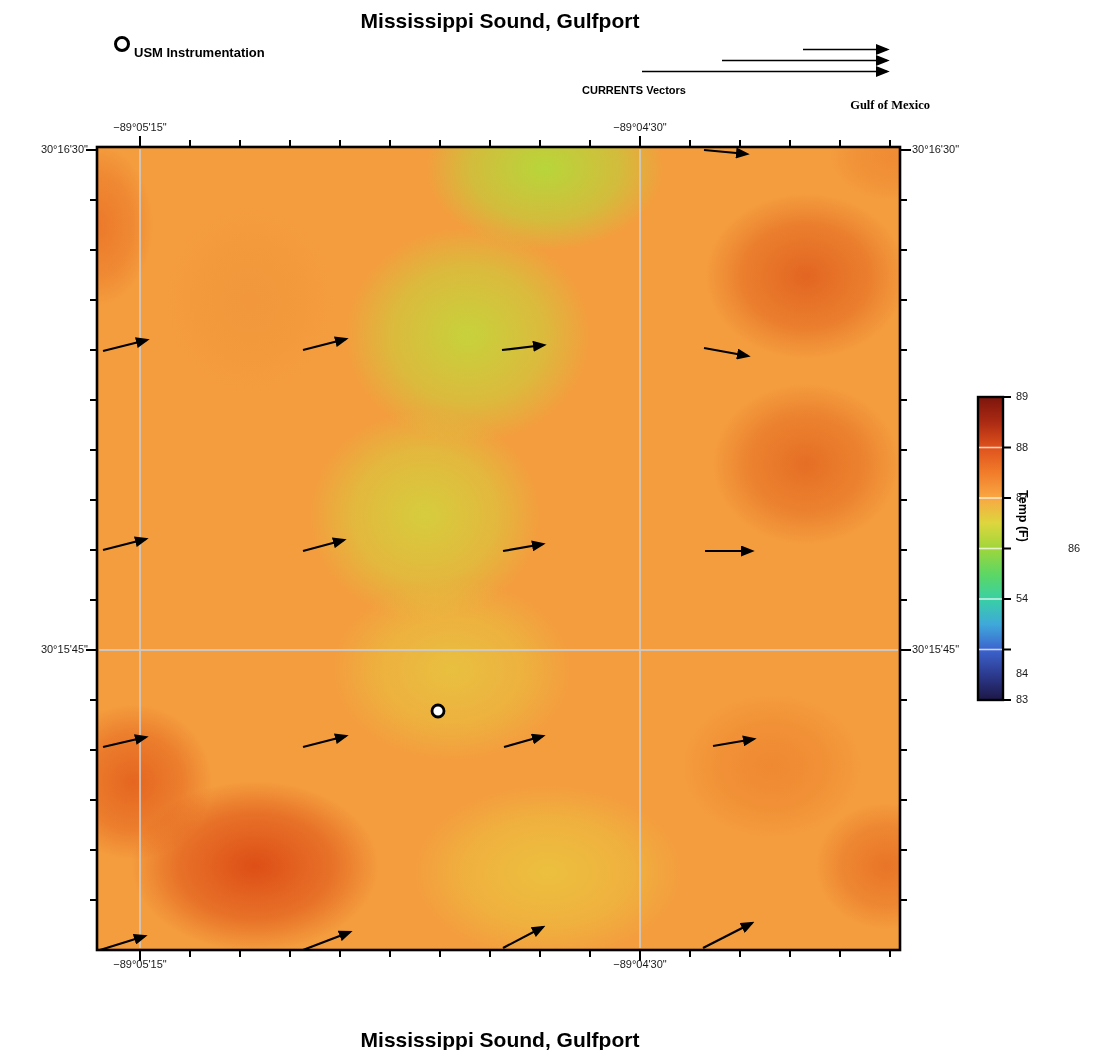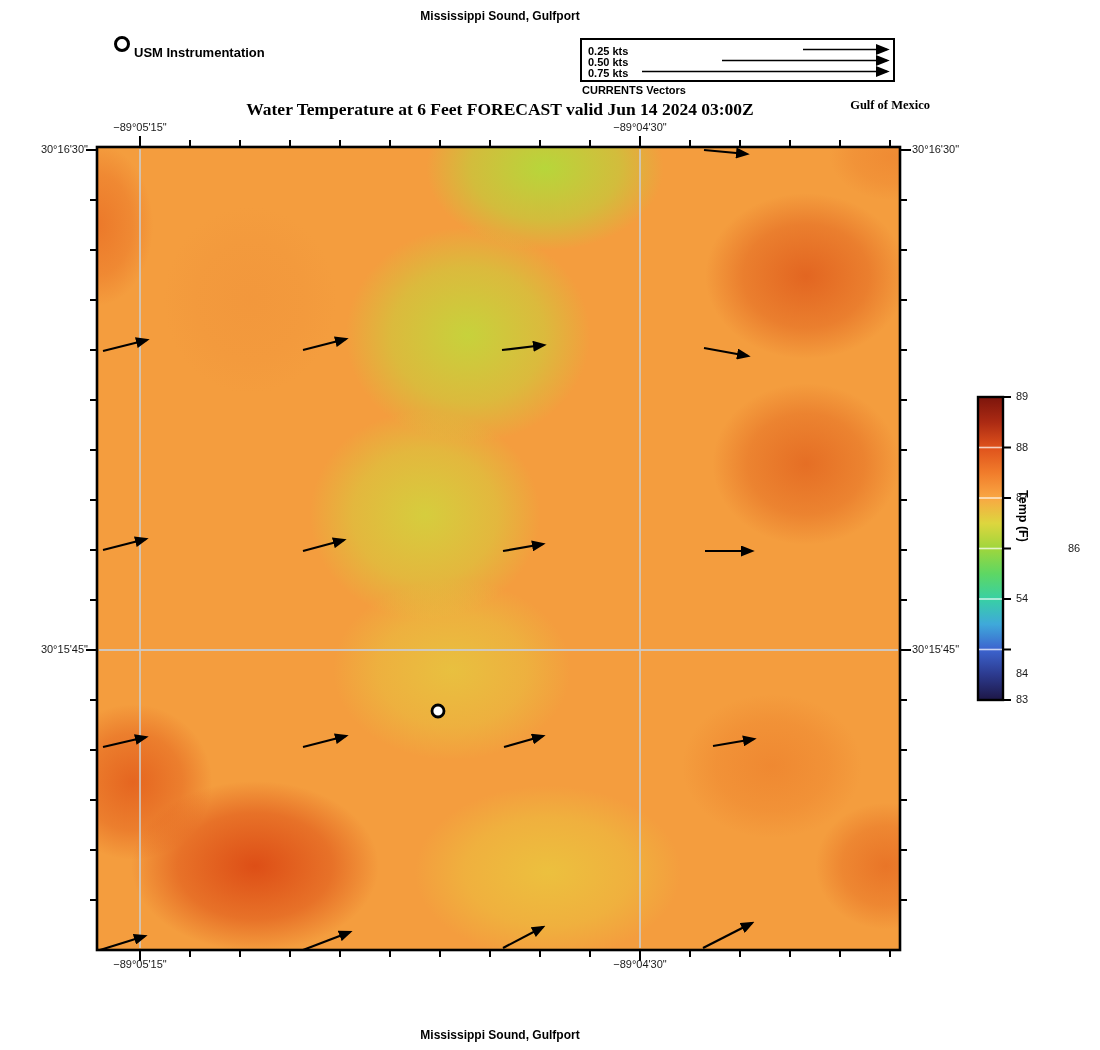--- a/index.html
+++ b/index.html
@@ -1,19 +1,19 @@
 <!DOCTYPE html>
 <html><head>
 <meta charset="utf-8">
 <style>
   html,body{margin:0;padding:0;background:#fff;}
   .page{position:relative;width:1100px;height:1050px;background:#fff;overflow:hidden;
         font-family:"Liberation Sans",sans-serif;color:#000;}
   .abs{position:absolute;}
-  .title-sans{font-weight:bold;font-size:12px;text-align:center;}
+  .title-sans{font-weight:bold;font-size:21px;text-align:center;}
   .title-serif{font-family:"Liberation Serif",serif;font-weight:bold;font-size:17.5px;text-align:center;}
   .small-serif{font-family:"Liberation Serif",serif;font-weight:bold;font-size:12.5px;text-align:right;}
   .legend-label{font-weight:bold;font-size:13px;}
   .box-label{font-weight:bold;font-size:11px;line-height:11px;}
   .ticklabel{position:absolute;font-size:11px;color:#1a1a1a;white-space:nowrap;}
   #plot{left:97px;top:147px;width:803px;height:803px;background-color:#f49d3e;}
   #cbar{left:978px;top:397px;width:25px;height:303px;}
   #cbar-label{left:1030px;top:490px;width:120px;font-weight:bold;font-size:12.5px;
               transform:rotate(90deg);transform-origin:left top;white-space:nowrap;}
   #currents-box{left:580px;top:38px;width:315px;height:44px;border:2.5px solid #000;box-sizing:border-box;}
@@ -22,29 +22,23 @@
 </style>
 </head>
 <body>
 
 <div class="page">
 
   <div class="abs title-sans" style="left:0;top:9px;width:1000px;">Mississippi Sound, Gulfport</div>
 
   <div class="abs legend-label" style="left:134px;top:37px;margin-top:8px;">USM Instrumentation</div>
 
-  <div class="abs" id="currents-box">
-    <div class="abs box-label" style="left:6px;top:6px;">0.25 kts</div>
-    <div class="abs box-label" style="left:6px;top:17px;">0.50 kts</div>
-    <div class="abs box-label" style="left:6px;top:28px;">0.75 kts</div>
-  </div>
 
   <div class="abs box-label" style="left:582px;top:85px;">CURRENTS Vectors</div>
 
-  <div class="abs title-serif" style="left:0;top:99px;width:1000px;">Water Temperature at 6 Feet FORECAST valid Jun 14 2024 03:00Z</div>
 
   <div class="abs small-serif" style="left:780px;top:98px;width:150px;">Gulf of Mexico</div>
 
   <div class="abs" id="plot" style="background-image: radial-gradient(165px 115px at 448px 21px, rgba(180, 217, 58, 0.95) 0%, rgba(180, 217, 58, 0.52) 45%, rgba(180, 217, 58, 0) 72%), radial-gradient(170px 150px at 371px 188px, rgba(191, 219, 59, 0.85) 0%, rgba(191, 219, 59, 0.467) 45%, rgba(191, 219, 59, 0) 72%), radial-gradient(160px 145px at 328px 368px, rgba(206, 217, 61, 0.8) 0%, rgba(206, 217, 61, 0.44) 45%, rgba(206, 217, 61, 0) 72%), radial-gradient(165px 125px at 355px 523px, rgba(226, 211, 64, 0.65) 0%, rgba(226, 211, 64, 0.357) 45%, rgba(226, 211, 64, 0) 72%), radial-gradient(185px 120px at 451px 725px, rgba(234, 201, 62, 0.8) 0%, rgba(234, 201, 62, 0.44) 45%, rgba(234, 201, 62, 0) 72%), radial-gradient(140px 115px at 709px 129px, rgba(224, 94, 29, 0.88) 0%, rgba(224, 94, 29, 0.482) 45%, rgba(224, 94, 29, 0) 72%), radial-gradient(130px 112px at 709px 317px, rgba(226, 100, 31, 0.82) 0%, rgba(226, 100, 31, 0.45) 45%, rgba(226, 100, 31, 0) 72%), radial-gradient(78px 112px at 0px 78px, rgba(234, 114, 38, 0.85) 0%, rgba(234, 114, 38, 0.467) 45%, rgba(234, 114, 38, 0) 72%), radial-gradient(172px 118px at 158px 719px, rgba(220, 74, 20, 0.95) 0%, rgba(220, 74, 20, 0.52) 45%, rgba(220, 74, 20, 0) 72%), radial-gradient(110px 108px at 36px 635px, rgba(224, 83, 22, 0.75) 0%, rgba(224, 83, 22, 0.41) 45%, rgba(224, 83, 22, 0) 72%), radial-gradient(98px 88px at 789px 719px, rgba(230, 107, 34, 0.8) 0%, rgba(230, 107, 34, 0.44) 45%, rgba(230, 107, 34, 0) 72%), radial-gradient(125px 100px at 675px 619px, rgba(236, 123, 41, 0.6) 0%, rgba(236, 123, 41, 0.33) 45%, rgba(236, 123, 41, 0) 72%), radial-gradient(88px 62px at 796px 9px, rgba(238, 133, 48, 0.75) 0%, rgba(238, 133, 48, 0.41) 45%, rgba(238, 133, 48, 0) 72%), radial-gradient(120px 130px at 153px 153px, rgba(240, 146, 58, 0.5) 0%, rgba(240, 146, 58, 0.275) 45%, rgba(240, 146, 58, 0) 72%); background-color: rgb(244, 157, 62);"></div>
 
   <div class="abs" id="cbar" style="background: linear-gradient(to top, rgb(29, 23, 70) 0%, rgb(44, 58, 142) 8.3%, rgb(60, 100, 207) 16.7%, rgb(63, 169, 218) 25%, rgb(56, 208, 164) 33.3%, rgb(94, 215, 99) 41.7%, rgb(159, 214, 60) 50%, rgb(221, 214, 62) 58.3%, rgb(249, 167, 67) 66.7%, rgb(241, 124, 43) 75%, rgb(223, 82, 28) 83.3%, rgb(171, 42, 19) 91.7%, rgb(124, 21, 12) 100%);"></div>
 
   <div class="abs" id="cbar-label">Temp (F)</div>
 
   <svg class="abs" id="overlay" width="1100" height="1050">

